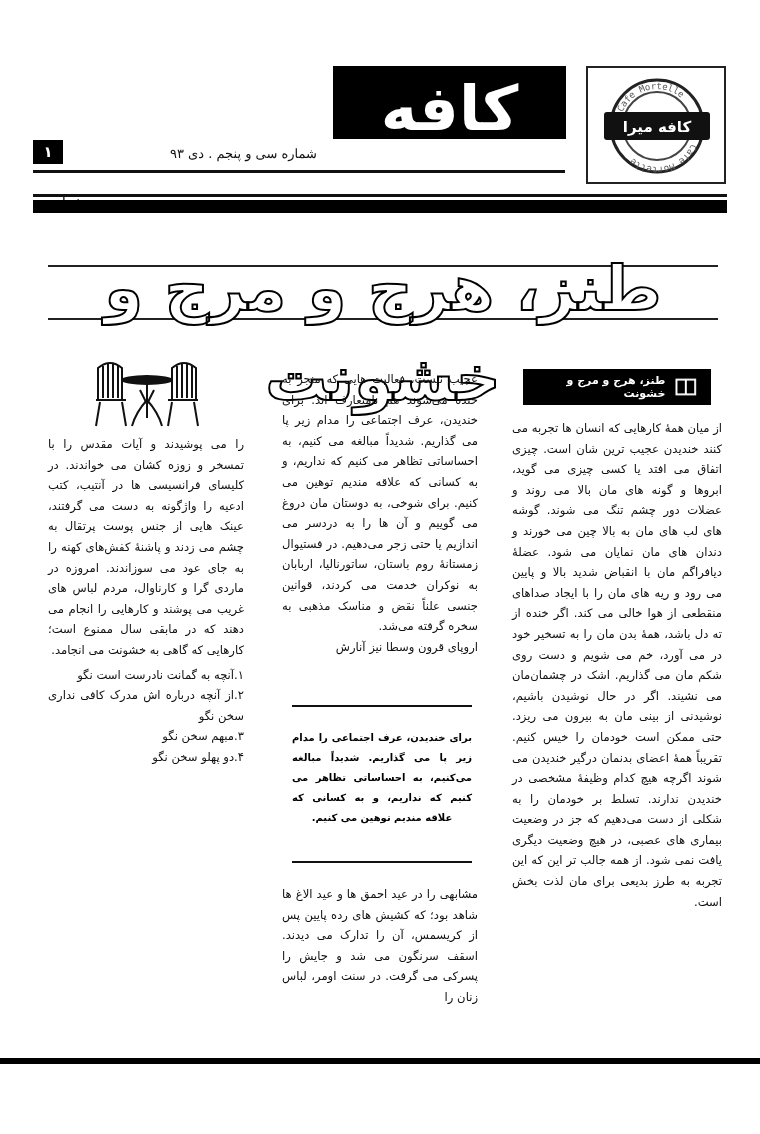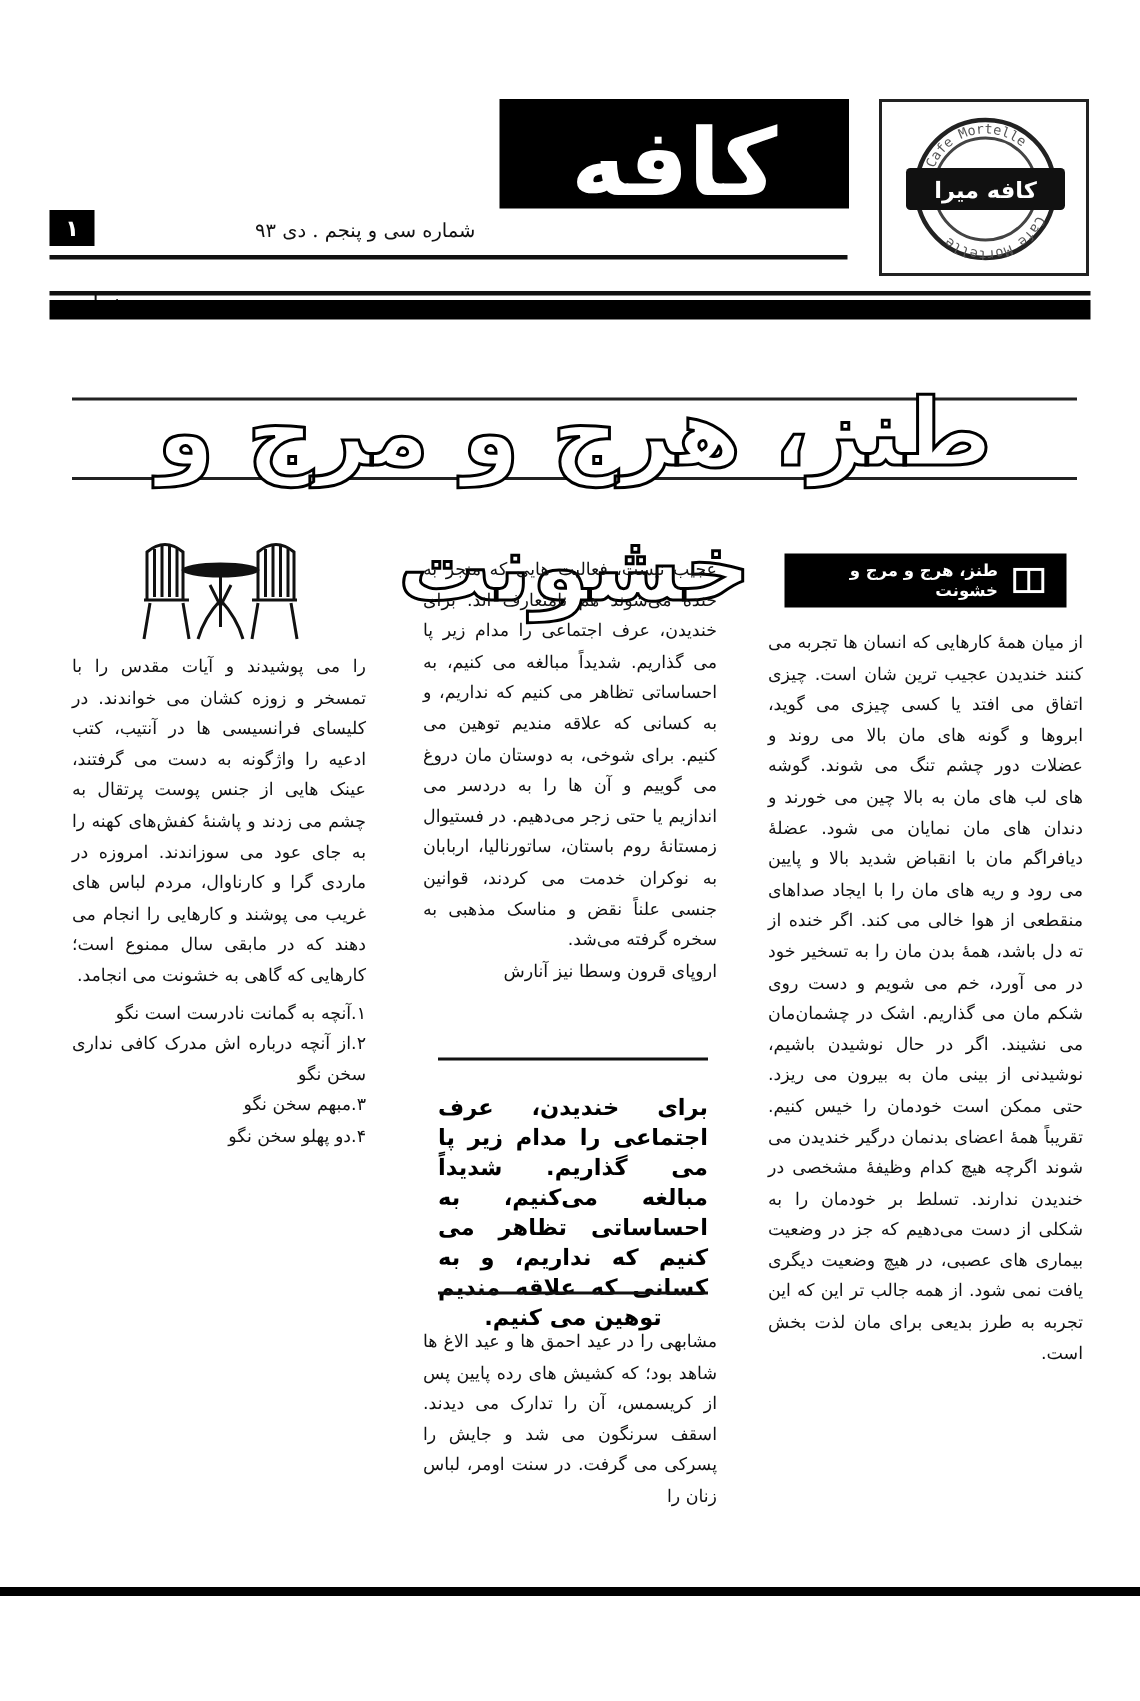--- a/index.html
+++ b/index.html
@@ -49,21 +49,21 @@
     .section-tag { left: 523px; top: 369px; width: 188px; height: 36px; background: #000; color: #fff;
       direction: rtl; display: flex; align-items: center; justify-content: flex-start; padding-right: 14px; gap: 10px;
       font-family: "DejaVu Sans", sans-serif; font-weight: bold; font-size: 11px; }
     .book-icon { width: 22px; height: 18px; }
 
     .chair-art { left: 92px; top: 360px; }
 
     .quote-rule-top { left: 292px; top: 705px; width: 180px; height: 2px; background: #111; }
     .quote-rule-bot { left: 292px; top: 861px; width: 180px; height: 2px; background: #111; }
     .pull-quote { left: 292px; top: 728px; width: 180px; direction: rtl; text-align: justify; text-align-last: center;
-      font-family: "DejaVu Sans", sans-serif; font-weight: bold; font-size: 15px; line-height: 20px; color: #000; }
+      font-family: "DejaVu Sans", sans-serif; font-weight: bold; font-size: 10px; line-height: 20px; color: #000; }
 
     .footer-rule { left: 0; top: 1058px; width: 760px; height: 6px; background: #000; }
   </style>
 </head>
 <body>
 
 <div class="abs logo-box">
   <svg class="logo-svg" width="118" height="104" viewBox="0 0 118 104">
     <circle cx="59" cy="52" r="46" fill="none" stroke="#222" stroke-width="3"></circle>
     <circle cx="59" cy="52" r="34" fill="none" stroke="#444" stroke-width="2"></circle>

